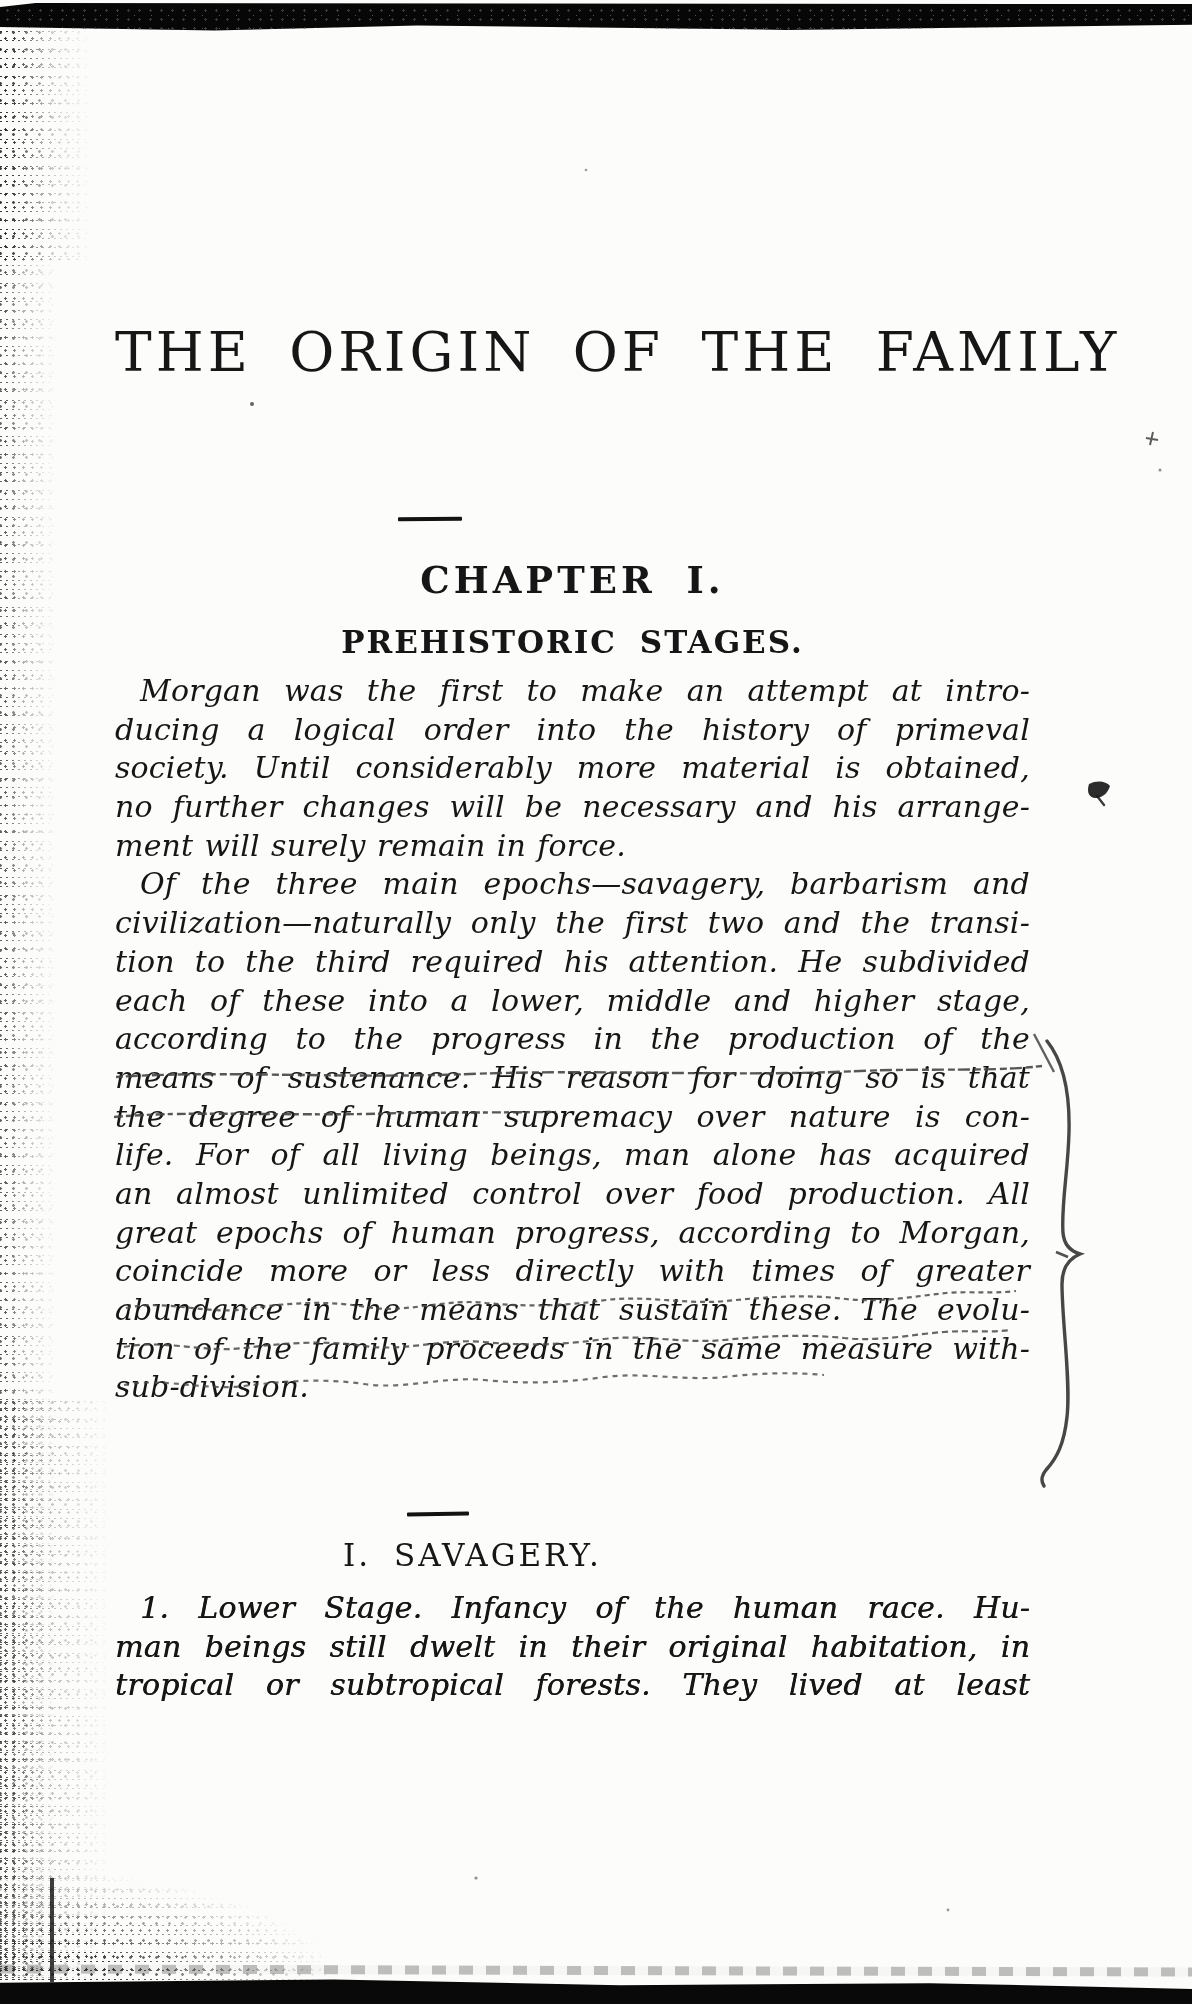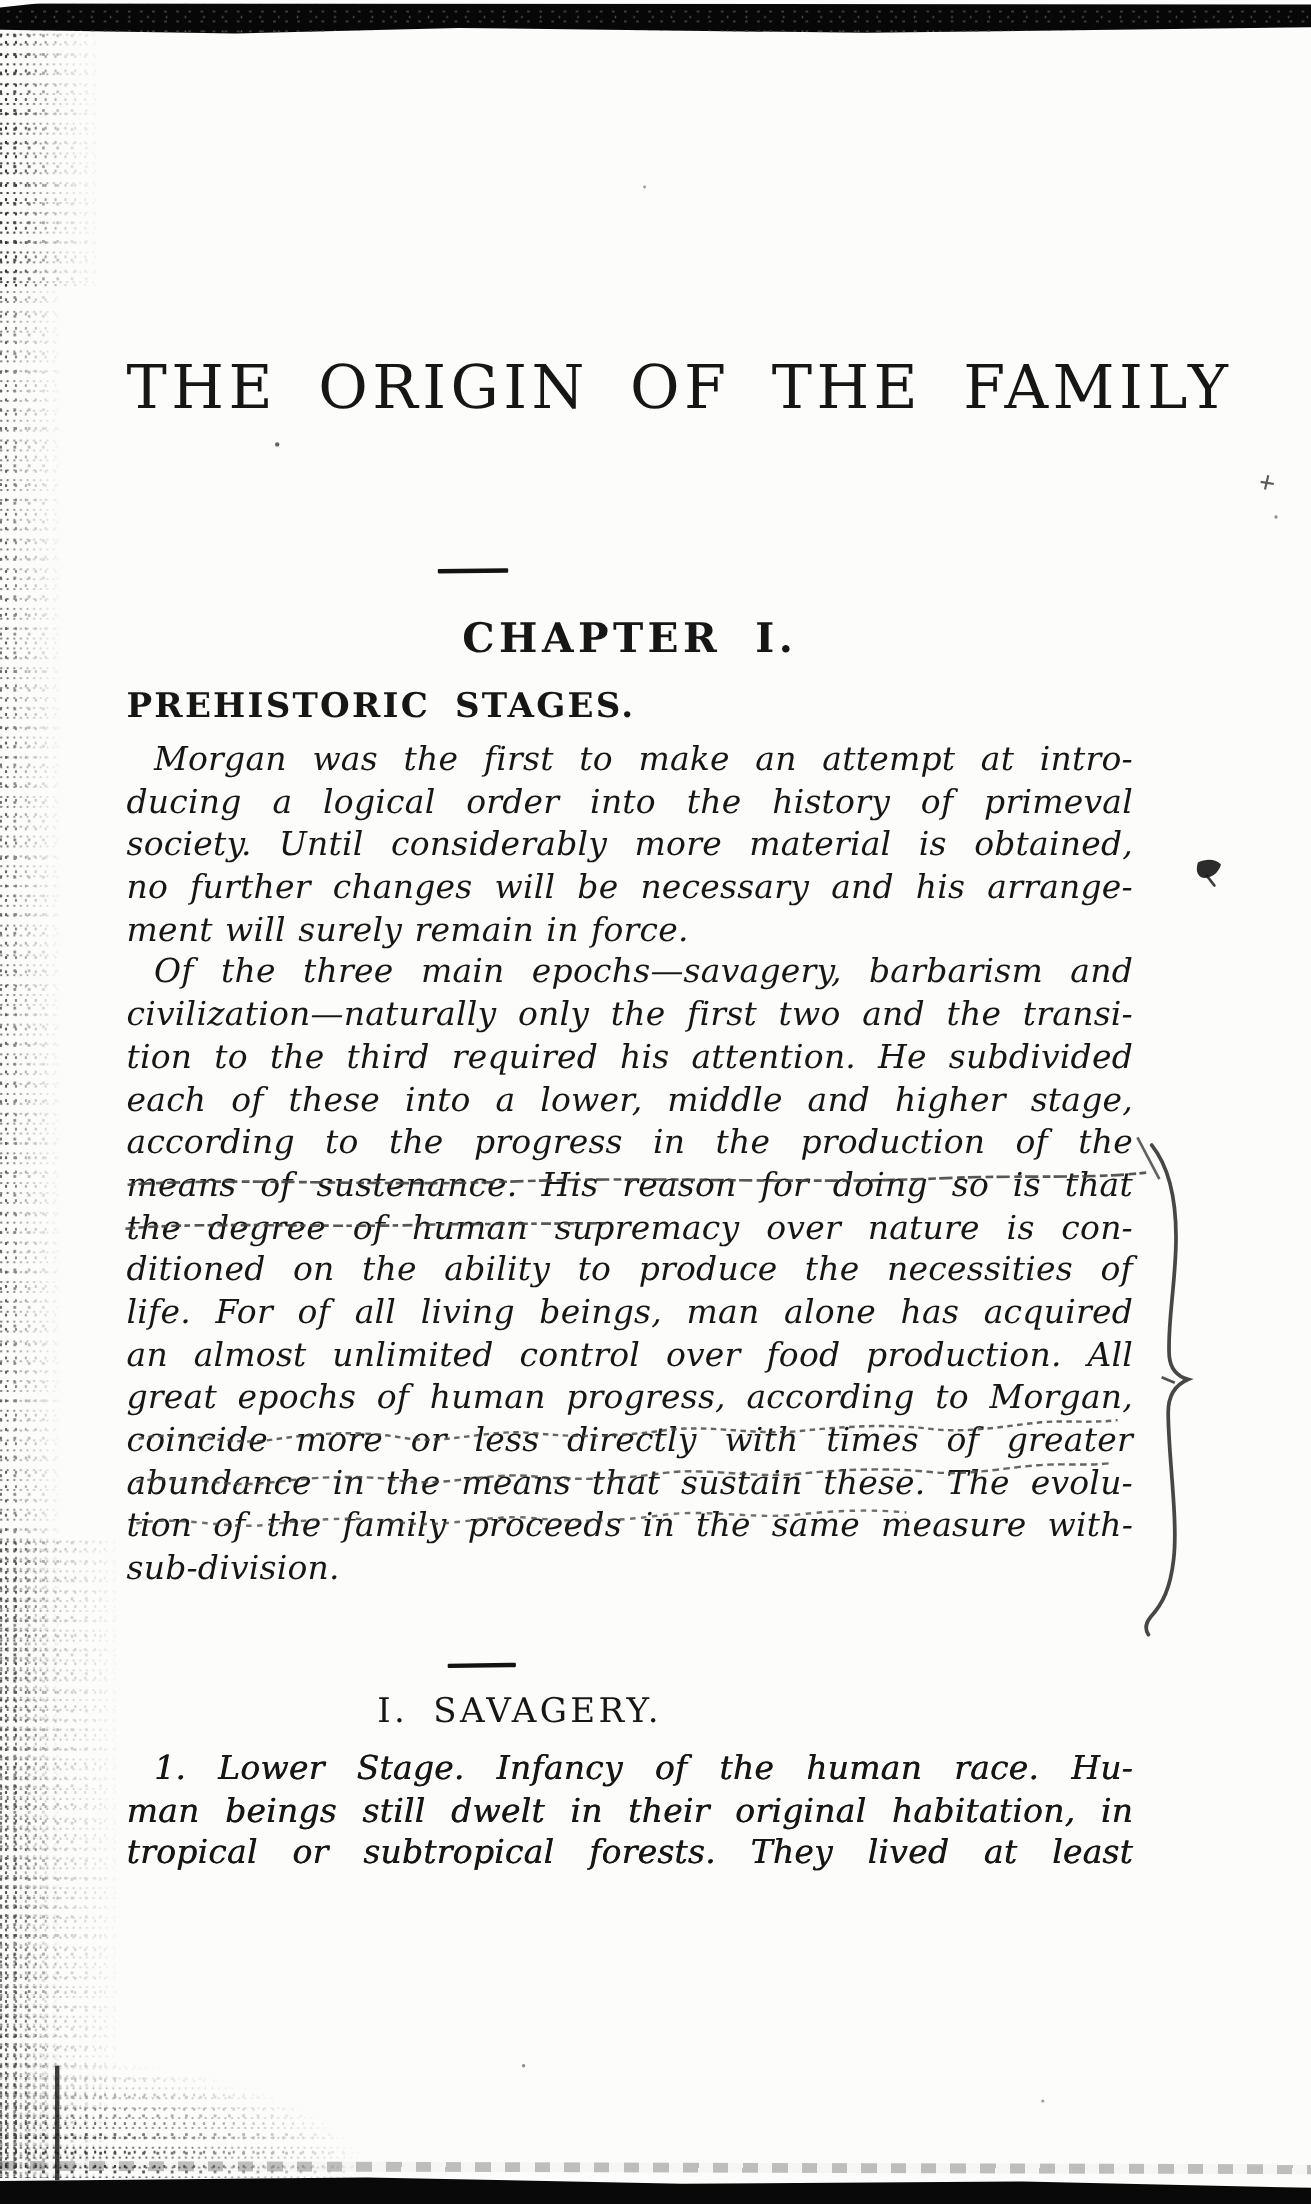--- a/index.html
+++ b/index.html
@@ -56,21 +56,21 @@
     font-size:55px;font-weight:400;letter-spacing:4px;word-spacing:16px;color:#161616;
   }
   .rule{position:absolute;height:4px;background:#131313;border-radius:1px;}
   .rule1{top:517px;left:283px;width:64px;transform:rotate(-.6deg);}
   .rule2{top:1512px;left:292px;width:62px;transform:rotate(-.8deg);}
   .chapter-heading{
     position:absolute;top:558px;left:0;right:0;margin:0;text-align:center;
     font-size:37px;font-weight:700;letter-spacing:4px;word-spacing:14px;
   }
   .chapter-subheading{
-    position:absolute;top:624px;left:0;right:0;margin:0;
+    position:absolute;top:624px;left:0;right:0;margin:0;text-align:center;
     font-size:31px;font-weight:700;letter-spacing:2px;word-spacing:10px;
   }
   .section-heading{
     position:absolute;top:1537px;left:228px;margin:0;
     font-size:31px;font-weight:400;letter-spacing:3px;word-spacing:10px;white-space:nowrap;
   }
   .body-block{position:absolute;left:0;width:915px;}
   .body-main{top:672px;}
   .body-savagery{top:1589px;text-shadow:.4px 0 0 currentColor;}
   .line{
@@ -112,21 +112,20 @@
         </div>
       <div>
 
       <div class="line indent">Of the three main epochs—savagery, barbarism and</div>
           <div class="line">civilization—naturally only the first two and the transi-</div>
           <div class="line">tion to the third required his attention.  He subdivided</div>
           <div class="line">each of these into a lower, middle and higher stage,</div>
           <div class="line">according to the progress in the production of the</div>
           <div class="line">means of sustenance.  His reason for doing so is that</div>
           <div class="line">the degree of human supremacy over nature is con-</div>
-          <div class="line">ditioned on the ability to produce the necessities of</div>
           <div class="line">life.  For of all living beings, man alone has acquired</div>
           <div class="line">an almost unlimited control over food production.  All</div>
           <div class="line">great epochs of human progress, according to Morgan,</div>
           <div class="line">coincide more or less directly with times of greater</div>
           <div class="line">abundance in the means that sustain these.  The evolu-</div>
           <div class="line">tion of the family proceeds in the same measure with-</div>
           <div class="line last">sub-division.</div>
         </div>
     </div>
 

